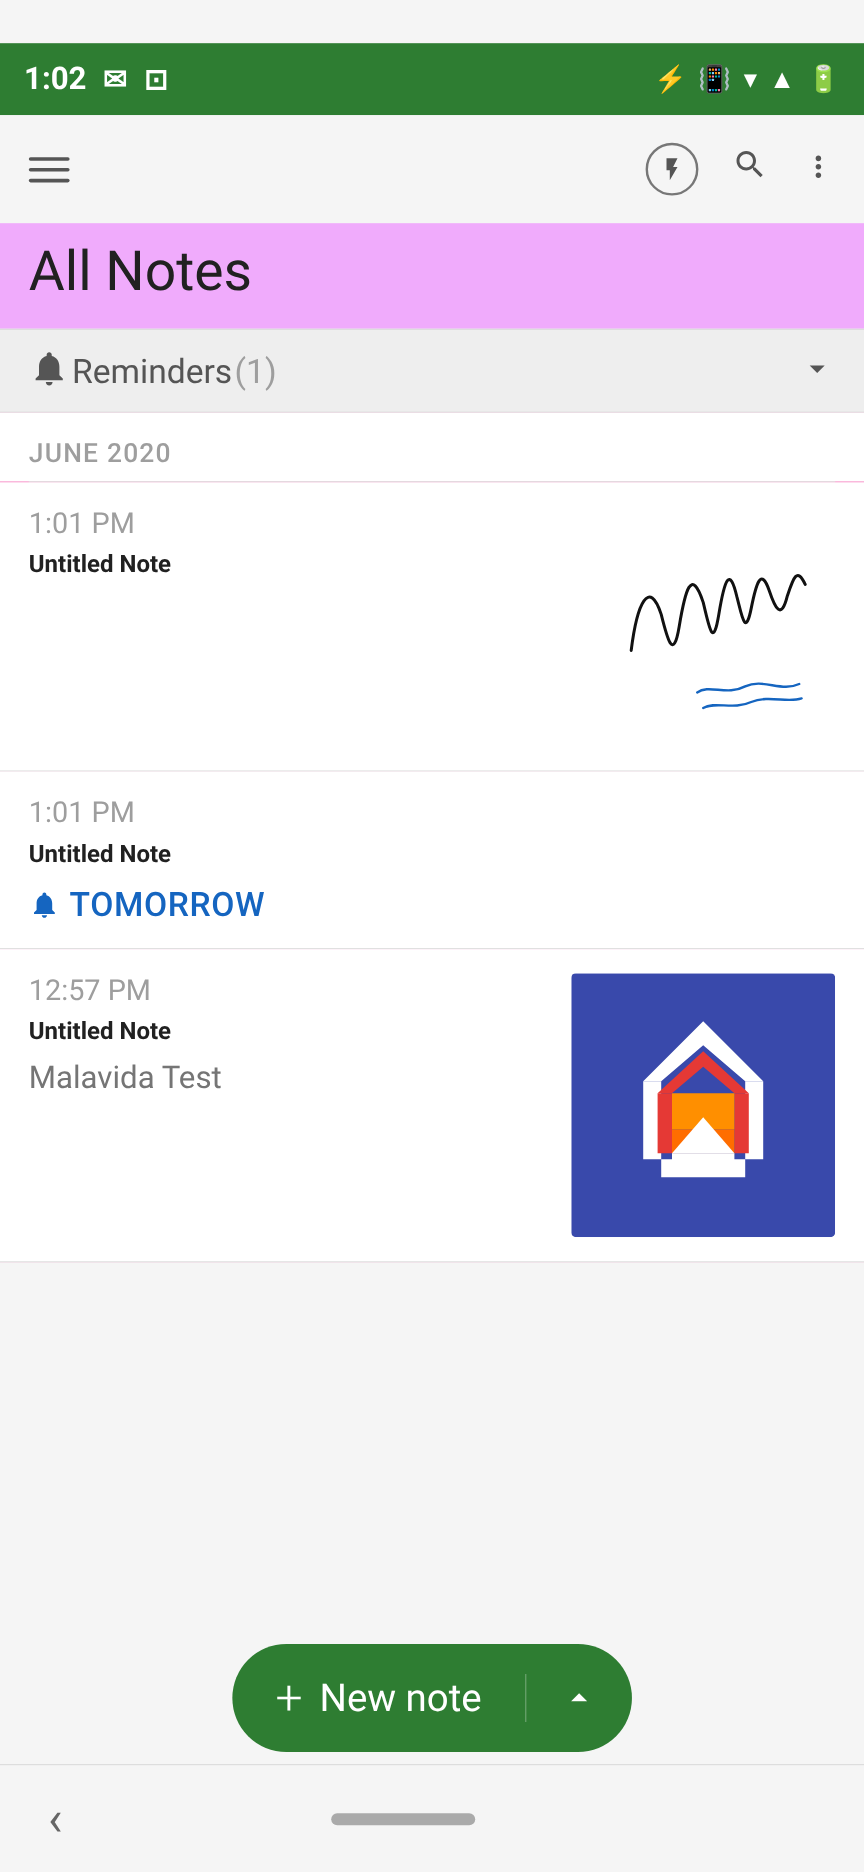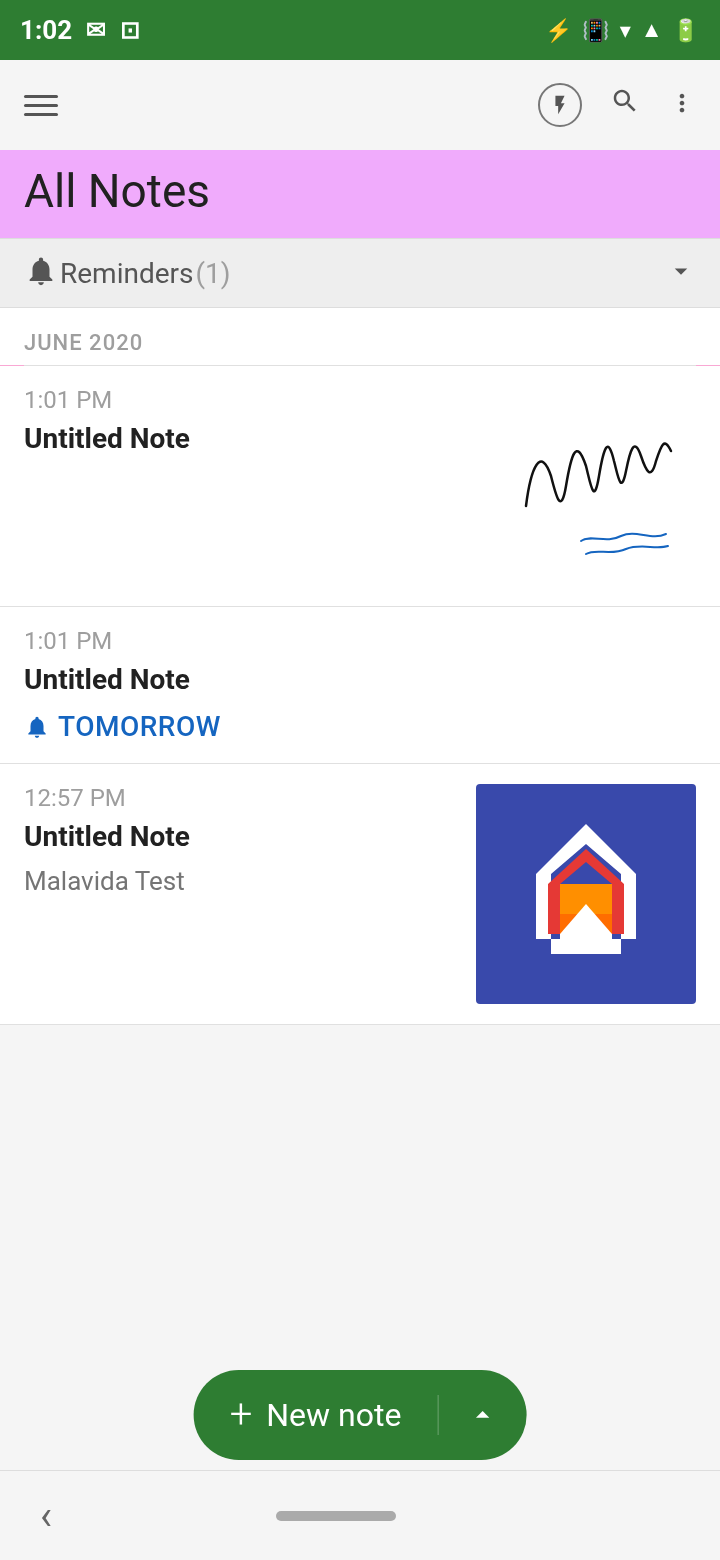--- a/index.html
+++ b/index.html
@@ -14,20 +14,21 @@
 
     
     #status-bar {
       width: 720px;
       height: 60px;
       background: #2e7d32;
       display: flex;
       align-items: center;
       justify-content: space-between;
       padding: 0 20px;
+      margin-top: 36px;
     }
     .status-left {
       display: flex;
       align-items: center;
       gap: 14px;
       color: white;
       font-size: 26px;
       font-weight: bold;
     }
     .status-icons {
@@ -135,21 +136,21 @@
     .note-content {
       flex: 1;
       padding-right: 20px;
     }
     .note-time {
       font-size: 24px;
       color: #9e9e9e;
       margin-bottom: 8px;
     }
     .note-title {
-      font-size: 28px;
+      font-size: 20px;
       font-weight: bold;
       color: #212121;
       margin-bottom: 10px;
     }
     .note-preview {
       font-size: 26px;
       color: #757575;
       line-height: 1.4;
     }
     .note-reminder-tag {

